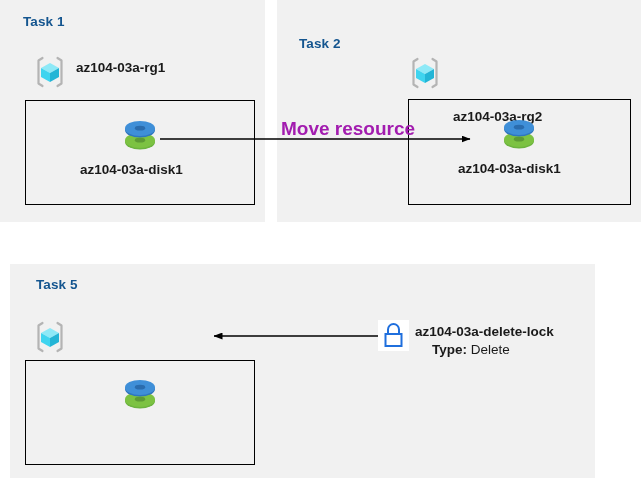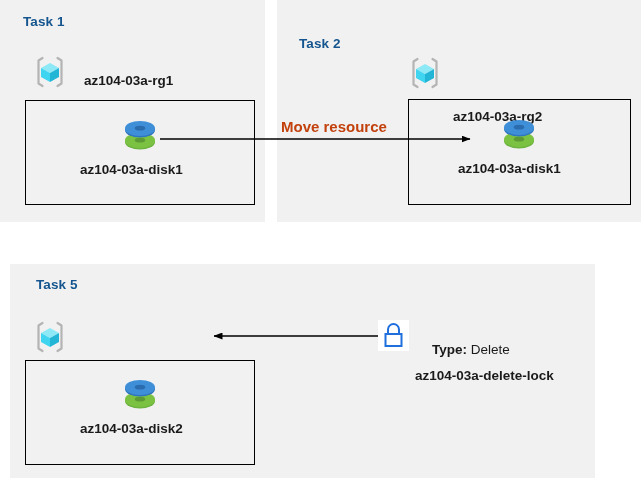--- a/index.html
+++ b/index.html
@@ -84,23 +84,23 @@
   
   .res-label {
     position: absolute;
     font-size: 13.5px;
     font-weight: bold;
     color: #1a1a1a;
     white-space: nowrap;
   }
   .flow-label {
     position: absolute;
-    font-size: 15px;
-    font-weight: bold;
-    color: #c2410c;
+    font-size: 19px;
+    font-weight: bold;
+    color: #a21caf;
     white-space: nowrap;
   }
   .lock-title {
     position: absolute;
     font-size: 13.5px;
     font-weight: bold;
     color: #1a1a1a;
     white-space: nowrap;
   }
   .lock-type {
@@ -127,21 +127,21 @@
 
     <div class="rg-icon" style="left:33px; top:55px;">
       <svg viewBox="0 0 34 34" xmlns="http://www.w3.org/2000/svg">
         <path d="M9.5 3 L5.5 5.5 L5.5 28.5 L9.5 31" fill="none" stroke="#b4b4b4" stroke-width="2.2" stroke-linecap="round" stroke-linejoin="round"></path>
         <path d="M24.5 3 L28.5 5.5 L28.5 28.5 L24.5 31" fill="none" stroke="#b4b4b4" stroke-width="2.2" stroke-linecap="round" stroke-linejoin="round"></path>
         <polygon points="17,8 26,13 17,18 8,13" fill="#8ee9f7"></polygon>
         <polygon points="8,13 17,18 17,27 8,22" fill="#3fd4ef"></polygon>
         <polygon points="26,13 17,18 17,27 26,22" fill="#23b5d6"></polygon>
       </svg>
     </div>
-    <div class="res-label" style="left:76px; top:73px;margin-left:8px;">az104-03a-rg1</div>
+    <div class="res-label" style="left:76px; top:60px;">az104-03a-rg1</div>
 
     <div class="resource-box" id="box-task1"></div>
 
     <div class="disk-icon" style="left:122px; top:115px;">
       <svg viewBox="0 0 36 40" xmlns="http://www.w3.org/2000/svg">
         <ellipse cx="18" cy="27" rx="15" ry="7.5" fill="#6cb33f"></ellipse>
         <ellipse cx="18" cy="25.4" rx="15" ry="7.5" fill="#7cc242"></ellipse>
         <ellipse cx="18" cy="25.2" rx="5.2" ry="2.4" fill="#5d9a35"></ellipse>
         <ellipse cx="18" cy="15" rx="15" ry="7.5" fill="#2f76be"></ellipse>
         <ellipse cx="18" cy="13.4" rx="15" ry="7.5" fill="#3f8fd8"></ellipse>
@@ -208,37 +208,36 @@
     <div class="disk-icon" style="left:112px; top:110px;">
       <svg viewBox="0 0 36 40" xmlns="http://www.w3.org/2000/svg">
         <ellipse cx="18" cy="27" rx="15" ry="7.5" fill="#6cb33f"></ellipse>
         <ellipse cx="18" cy="25.4" rx="15" ry="7.5" fill="#7cc242"></ellipse>
         <ellipse cx="18" cy="25.2" rx="5.2" ry="2.4" fill="#5d9a35"></ellipse>
         <ellipse cx="18" cy="15" rx="15" ry="7.5" fill="#2f76be"></ellipse>
         <ellipse cx="18" cy="13.4" rx="15" ry="7.5" fill="#3f8fd8"></ellipse>
         <ellipse cx="18" cy="13.2" rx="5.2" ry="2.4" fill="#2a6cae"></ellipse>
       </svg>
     </div>
-    <div class="res-label" style="left:70px; top:157px;">az104-03a-disk2</div>
   </div>
 
   <svg class="arrow-svg" style="left:205px; top:327px; width:175px; height:18px;" viewBox="0 0 175 18" xmlns="http://www.w3.org/2000/svg">
     <defs>
       <marker id="arrowhead-left" markerWidth="9" markerHeight="7" refX="8.5" refY="3.5" orient="auto" markerUnits="userSpaceOnUse">
         <polygon points="0 0, 9 3.5, 0 7" fill="#000000"></polygon>
       </marker>
     </defs>
     <line x1="175" y1="9" x2="9" y2="9" stroke="#000000" stroke-width="1.3" marker-end="url(#arrowhead-left)"></line>
   </svg>
 
   <div class="lock-icon" style="left:378px; top:320px;">
     <svg viewBox="0 0 31 31" xmlns="http://www.w3.org/2000/svg">
       <path d="M10 14 L10 9.5 A5.5 5.5 0 0 1 21 9.5 L21 14" fill="none" stroke="#1f6fdd" stroke-width="2"></path>
       <rect x="7.5" y="14" width="16" height="12" fill="none" stroke="#1f6fdd" stroke-width="2"></rect>
     </svg>
   </div>
-  <div class="lock-title" style="left:415px; top:324px;margin-top:44px;">az104-03a-delete-lock</div>
+  <div class="lock-title" style="left:415px; top:324px;">az104-03a-delete-lock</div>
   <div class="lock-type" style="left:415px; top:342px;">
     <b>Type:</b>
     <span>Delete</span>
   </div>
 
 </div>
 
 </body></html>

